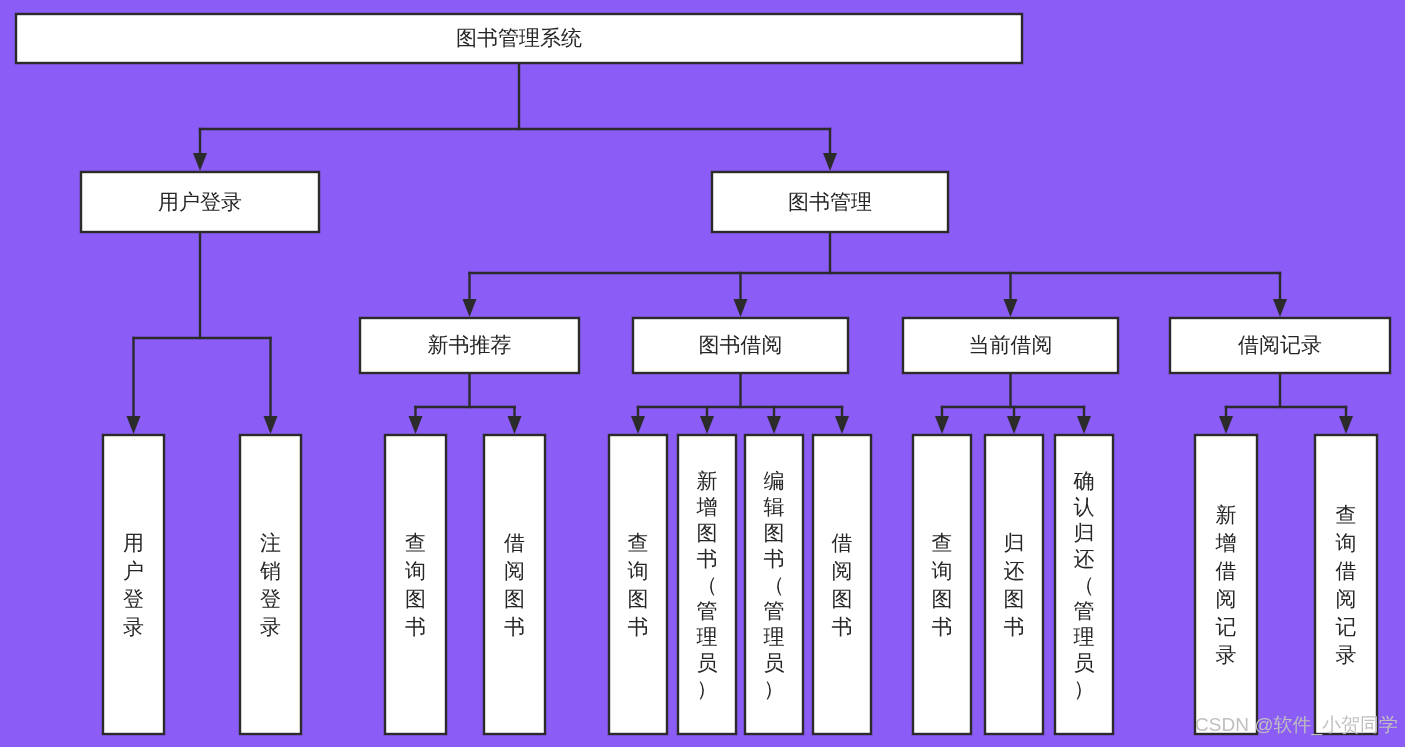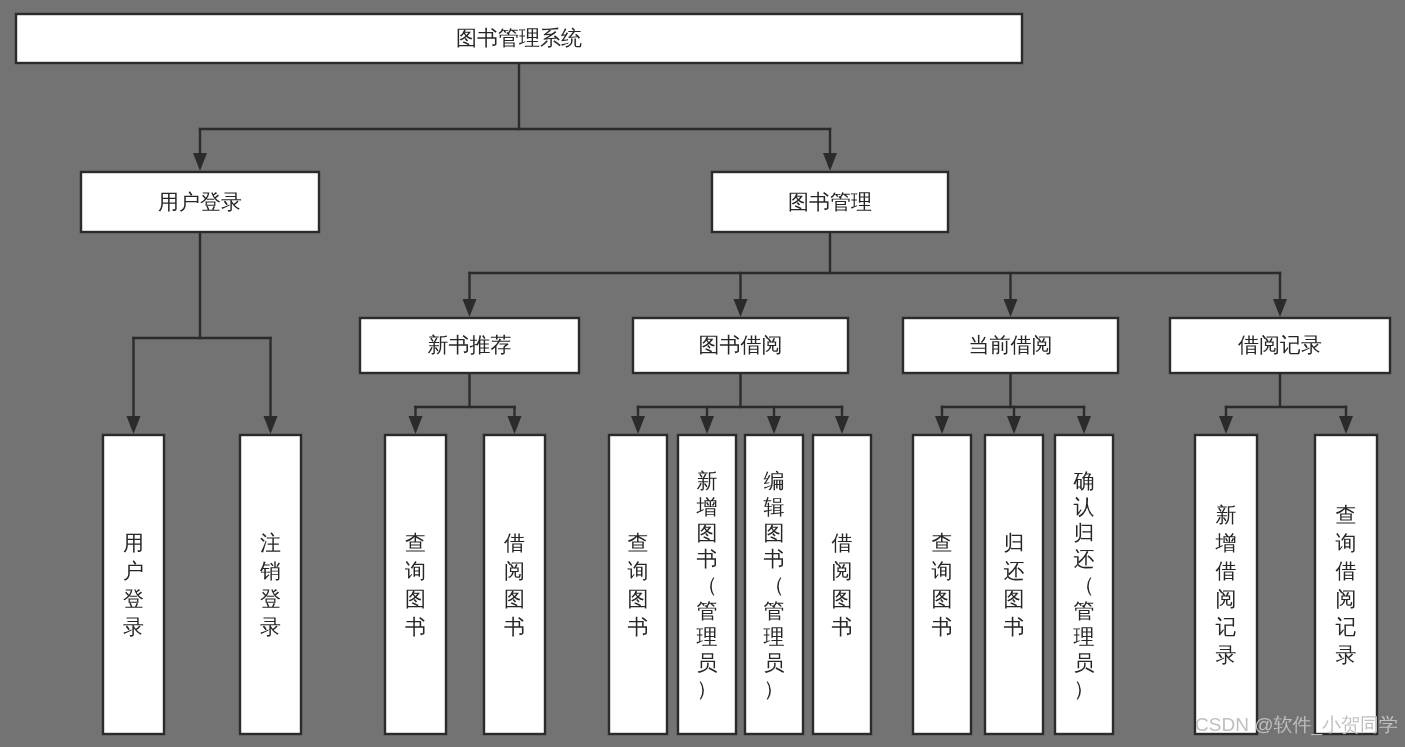--- a/index.html
+++ b/index.html
@@ -8,21 +8,21 @@
     padding: 0;
     background: #ffffff;
   }
   body {
     font-family: "Liberation Sans", "DejaVu Sans", sans-serif;
   }
   #diagram-root {
     position: relative;
     width: 1405px;
     height: 747px;
-    background: #737373;
+    background: #8b5cf6;
     overflow: hidden;
   }
   svg#tree-svg {
     position: absolute;
     left: 0;
     top: 0;
     width: 1405px;
     height: 747px;
     display: block;
   }

